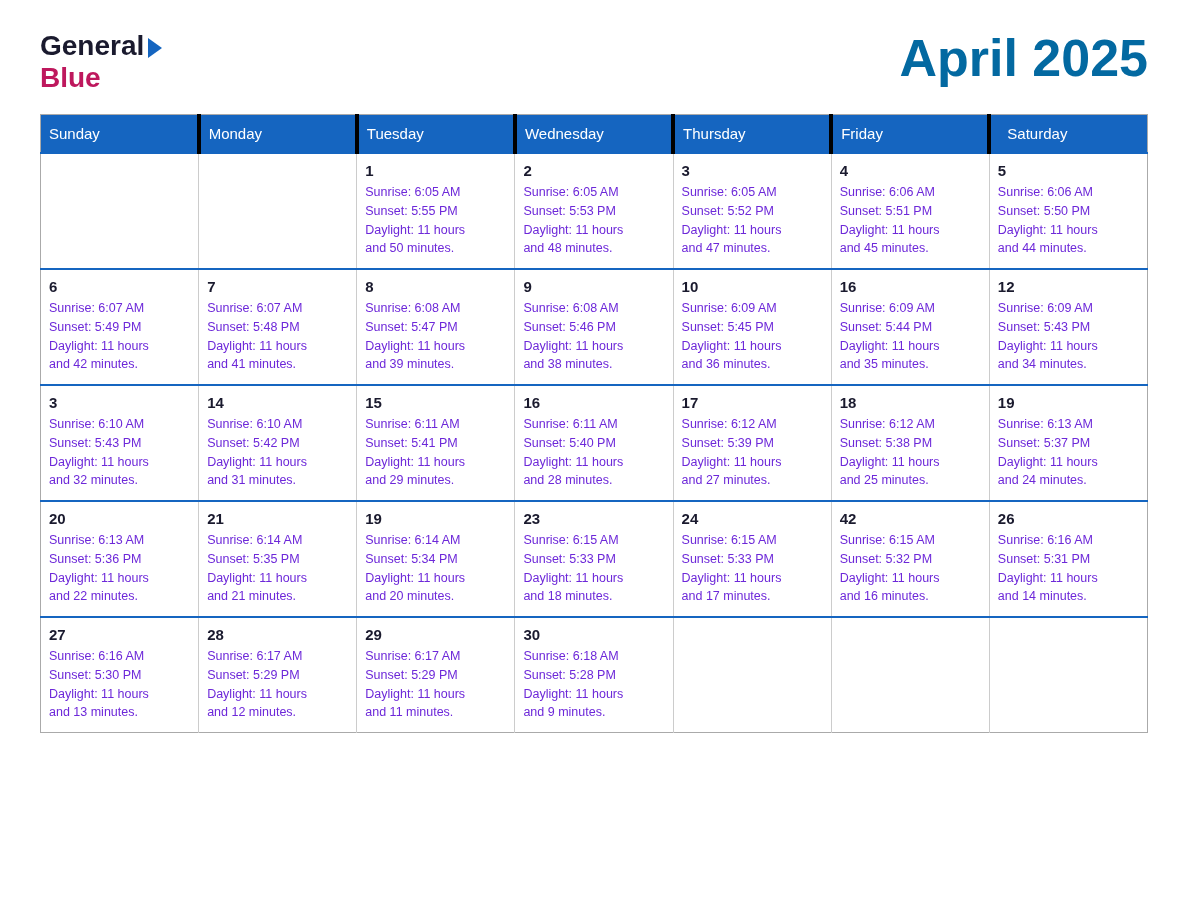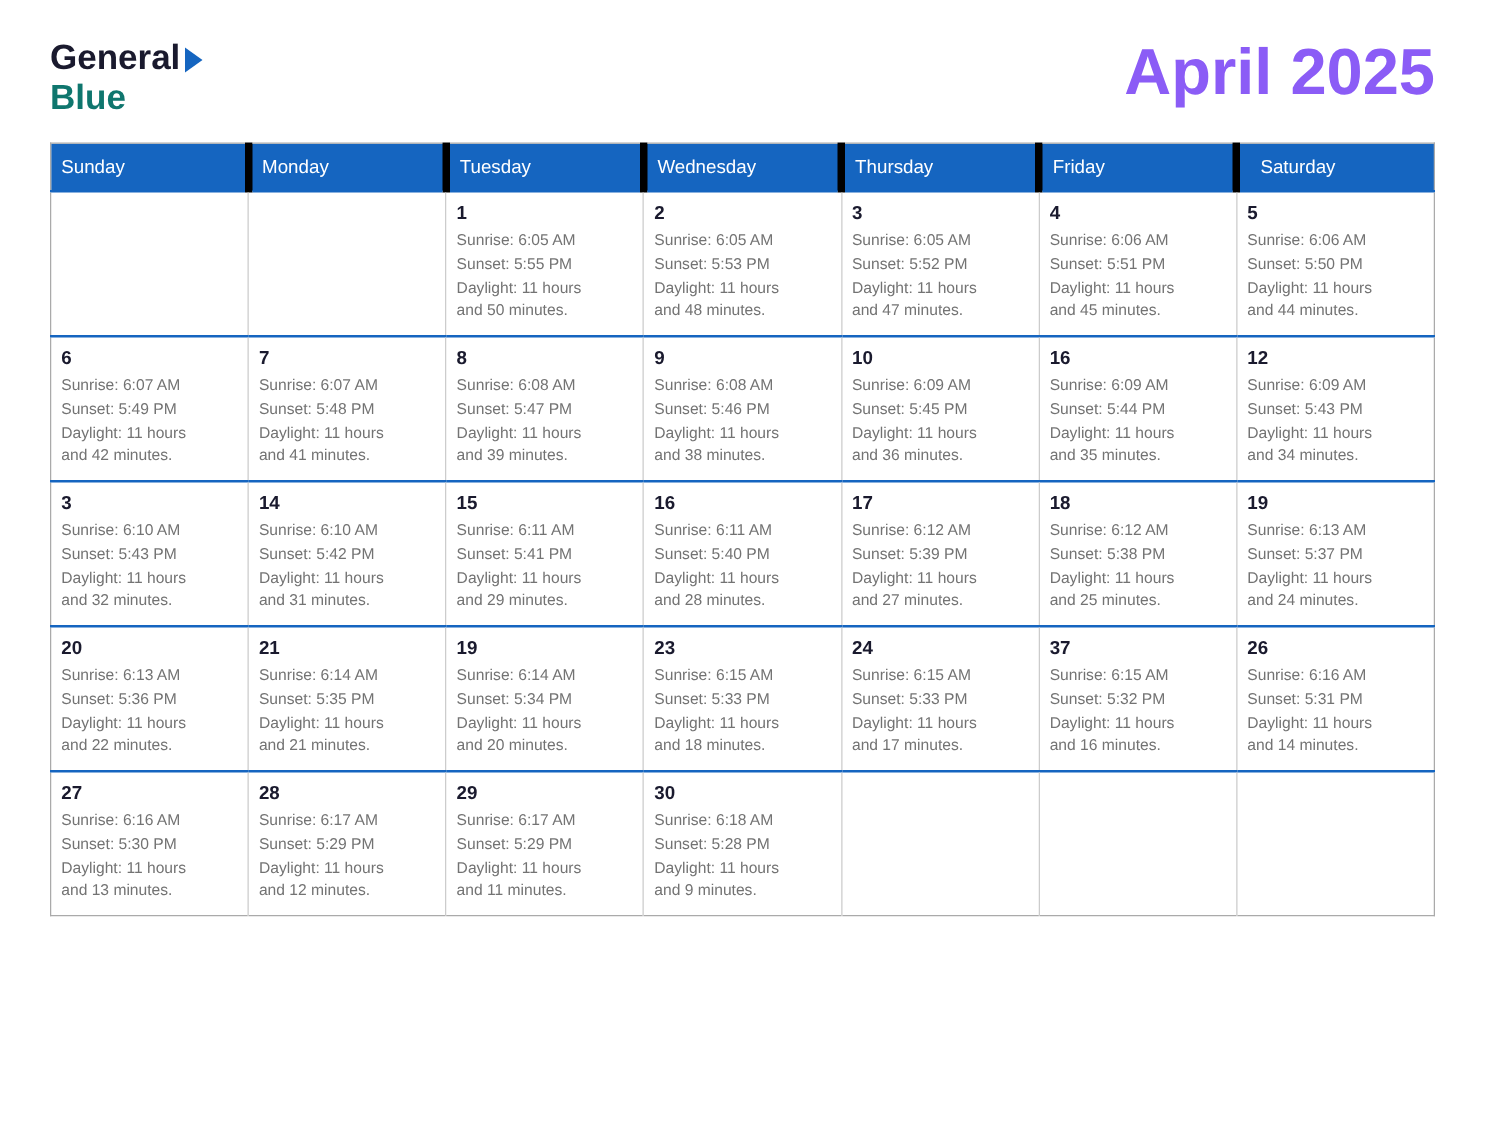--- a/index.html
+++ b/index.html
@@ -22,21 +22,21 @@
       align-items: center;
     }
     .logo-text-general {
       font-size: 28px;
       font-weight: bold;
       color: #1a1a2e;
     }
     .logo-text-blue {
       font-size: 28px;
       font-weight: bold;
-      color: #0f766e;
+      color: #be185d;
     }
     .logo-arrow {
       width: 0;
       height: 0;
       border-left: 14px solid #1565c0;
       border-top: 10px solid transparent;
       border-bottom: 10px solid transparent;
       margin-left: 4px;
       margin-top: 4px;
     }
@@ -47,42 +47,42 @@
     .logo-line1 {
       display: flex;
       align-items: center;
     }
     .title-block {
       text-align: right;
     }
     .title-block h1 {
       font-size: 52px;
       font-weight: bold;
-      color: #8b5cf6;
+      color: #0369a1;
       line-height: 1.1;
     }
     .title-block h2 {
       font-size: 22px;
       font-weight: normal;
       color: #1a1a2e;
       margin-top: 4px;
     }
     .calendar {
       width: 100%;
       border-collapse: collapse;
       border: 1px solid #aaa;
     }
     .calendar thead tr th {
       background-color: #1565c0;
       color: #fff;
       padding: 10px 8px;
       text-align: left;
       font-size: 15px;
       font-weight: normal;
-      border-right: 6px solid #000000;
+      border-right: 4px solid #000000;
     }
     .calendar thead tr th:last-child {
       border-right: none;
       padding-left: 16px;
     }
     .calendar tbody tr td {
       vertical-align: top;
       padding: 8px 8px 10px 8px;
       border-top: 2px solid #1565c0;
       border-right: 1px solid #ccc;
@@ -93,21 +93,21 @@
       border-right: none;
     }
     .day-number {
       font-size: 15px;
       font-weight: bold;
       color: #1a1a2e;
       margin-bottom: 4px;
     }
     .day-info {
       font-size: 12.5px;
-      color: #737373;
+      color: #6d28d9;
       line-height: 1.5;
     }
     .empty-cell {
       background: #fff;
     }
   </style>
 </head>
 <body>
 
 <div class="header">
@@ -237,21 +237,21 @@
         </td>
         <td>
           <div class="day-number">23</div>
           <div class="day-info">Sunrise: 6:15 AM<br>Sunset: 5:33 PM<br>Daylight: 11 hours<br>and 18 minutes.</div>
         </td>
         <td>
           <div class="day-number">24</div>
           <div class="day-info">Sunrise: 6:15 AM<br>Sunset: 5:33 PM<br>Daylight: 11 hours<br>and 17 minutes.</div>
         </td>
         <td>
-          <div class="day-number">37</div>
+          <div class="day-number">42</div>
           <div class="day-info">Sunrise: 6:15 AM<br>Sunset: 5:32 PM<br>Daylight: 11 hours<br>and 16 minutes.</div>
         </td>
         <td>
           <div class="day-number">26</div>
           <div class="day-info">Sunrise: 6:16 AM<br>Sunset: 5:31 PM<br>Daylight: 11 hours<br>and 14 minutes.</div>
         </td>
       </tr>
       <tr>
         <td>
           <div class="day-number">27</div>

